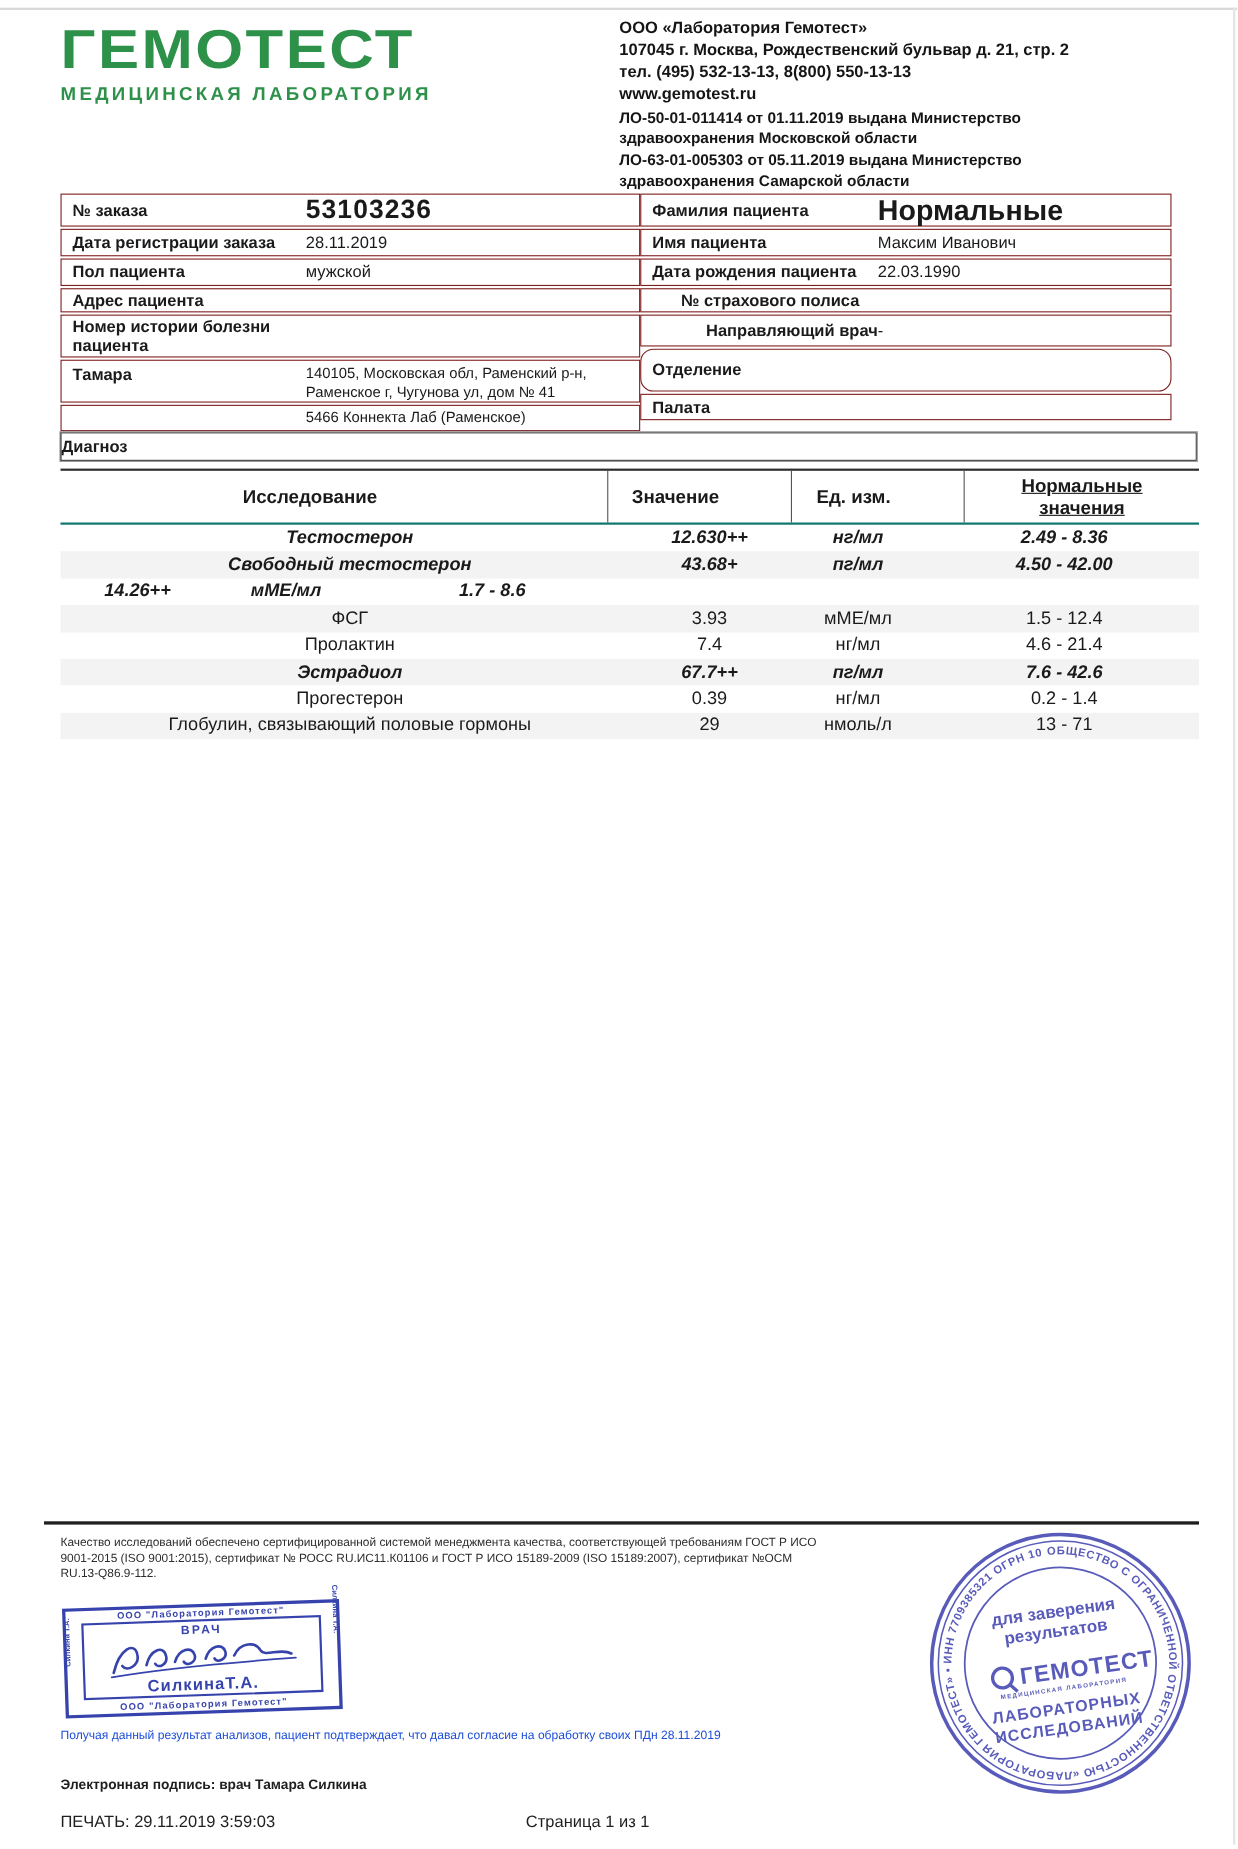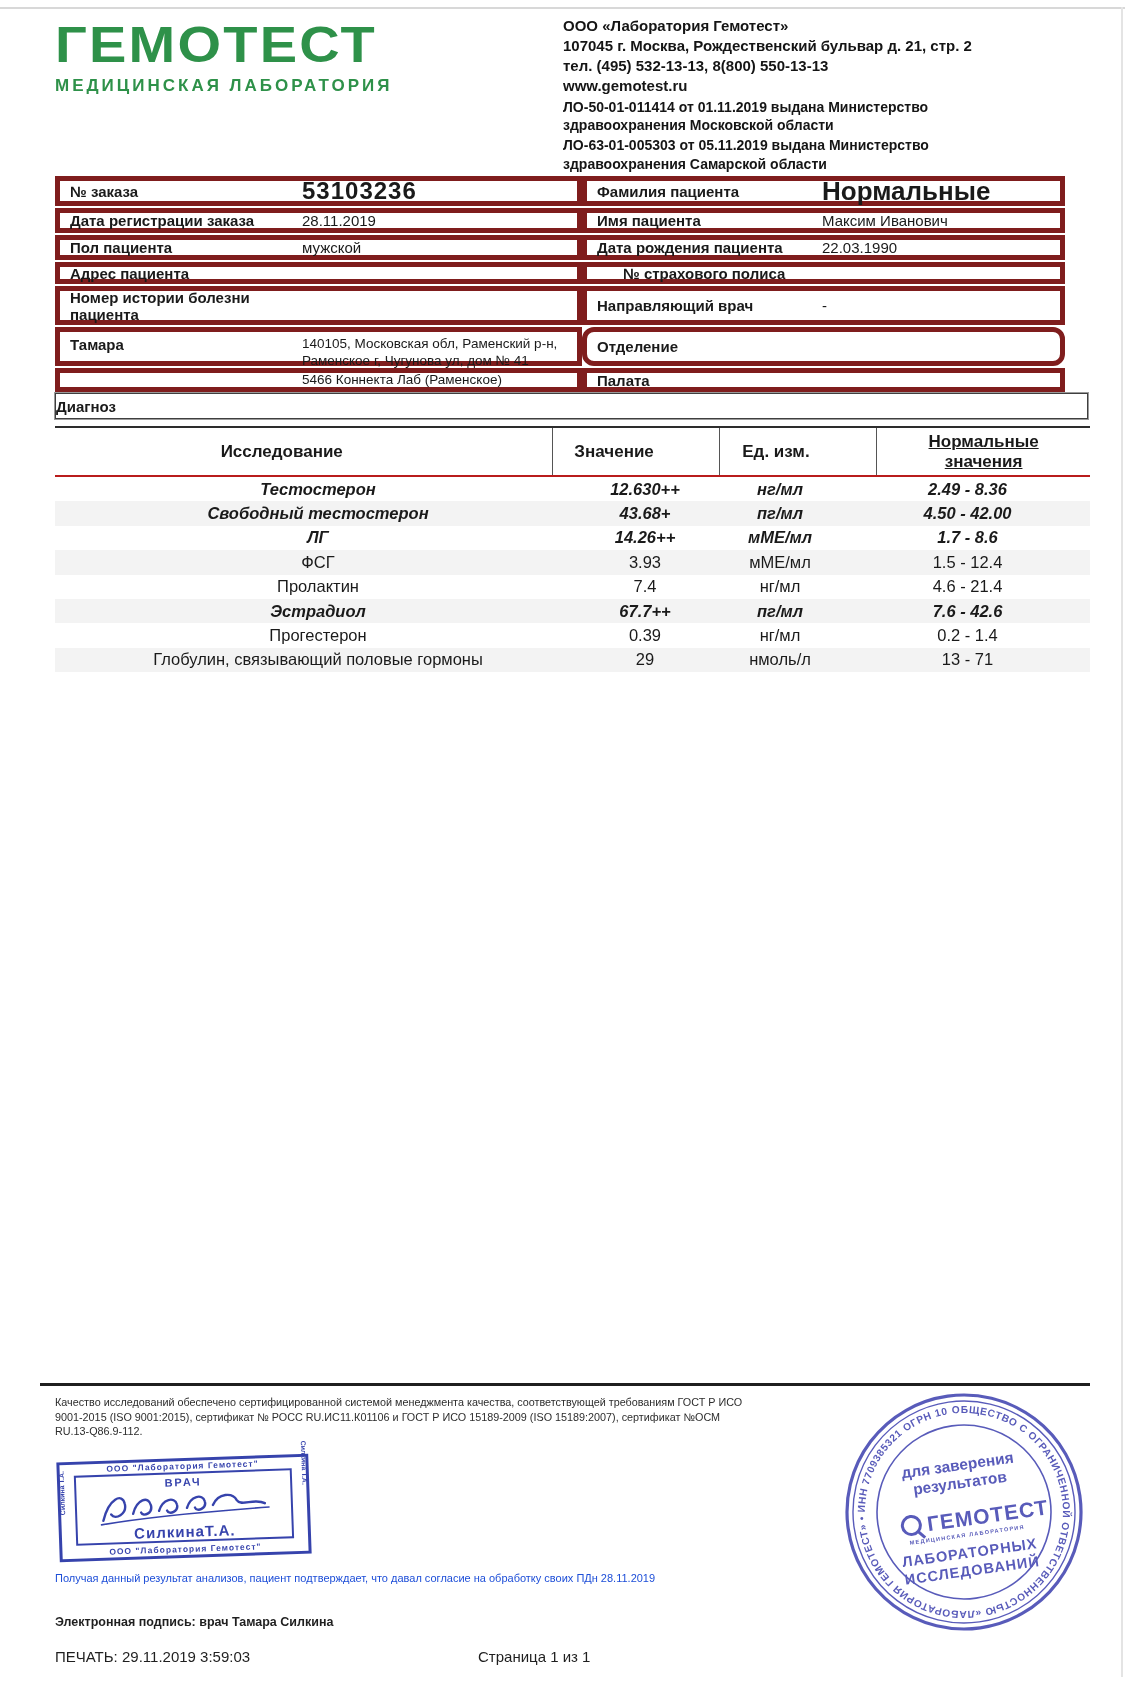--- a/index.html
+++ b/index.html
@@ -19,50 +19,50 @@
     font-size:15px;font-weight:700;line-height:1.33;color:#151515;}
   .license-block{position:absolute;left:563px;top:98px;width:480px;
     font-size:14px;font-weight:700;line-height:1.3;color:#151515;}
   .license-item{margin-bottom:2px;}
 
   
   .order-table{position:absolute;left:55px;top:176px;width:1010px;display:flex;}
   .oi-col{display:flex;flex-direction:column;row-gap:2px;}
   .oi-col.left{width:527px;}
   .oi-col.right{width:483px;}
-  .oi-row{border:5px solid #7f1d1d;display:flex;align-items:center;
-    padding:1px 0 1px 10px;background:#fff;box-sizing:border-box;gap:20px;}
+  .oi-row{border:1px solid #7f1d1d;display:flex;align-items:center;
+    padding:1px 0 1px 10px;background:#fff;box-sizing:border-box;}
   .oi-col.left  .oi-row:nth-child(1){height:30px;}
   .oi-col.left  .oi-row:nth-child(2){height:25px;}
   .oi-col.left  .oi-row:nth-child(3){height:25px;}
   .oi-col.left  .oi-row:nth-child(4){height:22px;}
   .oi-col.left  .oi-row:nth-child(5){height:39px;}
   .oi-col.left  .oi-row:nth-child(6){height:39px;align-items:flex-start;padding-top:4px;}
   .oi-col.left  .oi-row:nth-child(7){height:24px;}
   .oi-col.right .oi-row:nth-child(1){height:30px;}
   .oi-col.right .oi-row:nth-child(2){height:25px;}
   .oi-col.right .oi-row:nth-child(3){height:25px;}
   .oi-col.right .oi-row:nth-child(4){height:22px;padding-left:36px;}
-  .oi-col.right .oi-row:nth-child(5){height:39px;}
+  .oi-col.right .oi-row:nth-child(5){height:29px;text-align:right;}
   .oi-col.right .oi-row:nth-child(6){height:39px;border-radius:12px;}
   .oi-col.right .oi-row:nth-child(7){height:24px;}
   .oi-label{font-weight:700;font-size:15px;flex:0 0 212px;}
   .oi-col.right .oi-label{flex:0 0 205px;}
   .oi-value{font-size:15px;}
   .oi-value.small{font-size:13.5px;line-height:1.25;padding-right:8px;}
   .oi-value.huge-order{font-size:24px;font-weight:800;letter-spacing:1px;}
   .oi-value.huge-name{font-size:26px;font-weight:800;}
 
   .diagnosis-box{position:absolute;left:55px;top:393px;width:1033px;height:26px;
     border:1px solid #3f3f3f;box-shadow:0 0 0 1px #9a9a9a;display:flex;align-items:center;padding-left:0;box-sizing:border-box;}
   .diagnosis-label{font-weight:700;font-size:15px;}
 
   
   .results-table{position:absolute;left:55px;top:426px;width:1035px;}
-  .rt-header{display:flex;border-top:2px solid #2d2d2d;border-bottom:2px solid #b91c1c;
+  .rt-header{display:flex;border-top:2px solid #2d2d2d;border-bottom:2px solid #0f766e;
     height:47px;align-items:flex-end;font-weight:700;font-size:17px;gap:44px;}
   .rt-header .c{display:flex;align-items:center;justify-content:center;height:100%;box-sizing:border-box;text-align:center;}
   .c1{width:520px;}
   .c2{width:140px;border-left:1px solid #555;}
   .c3{width:130px;border-left:1px solid #555;}
   .c4{width:245px;border-left:1px solid #555;}
   .c4 span{display:inline-block;max-width:130px;line-height:1.15;text-decoration:underline;}
   .rt-row{display:flex;height:24.4px;align-items:center;font-size:16.5px;}
   .rt-row:nth-child(odd){background:#f3f3f3;}
   .rt-row .c1{padding-left:6px;box-sizing:border-box;text-align:left;justify-content:flex-start;}
@@ -200,21 +200,20 @@
     <div class="c c3">нг/мл</div>
     <div class="c c4">2.49 - 8.36</div>
   </div>
   <div class="rt-row abnormal">
     <div class="c c1">Свободный тестостерон</div>
     <div class="c c2">43.68+</div>
     <div class="c c3">пг/мл</div>
     <div class="c c4">4.50 - 42.00</div>
   </div>
   <div class="rt-row abnormal">
-    <div class="c c1">ЛГ</div>
     <div class="c c2">14.26++</div>
     <div class="c c3">мМЕ/мл</div>
     <div class="c c4">1.7 - 8.6</div>
   </div>
   <div class="rt-row">
     <div class="c c1">ФСГ</div>
     <div class="c c2">3.93</div>
     <div class="c c3">мМЕ/мл</div>
     <div class="c c4">1.5 - 12.4</div>
   </div>

